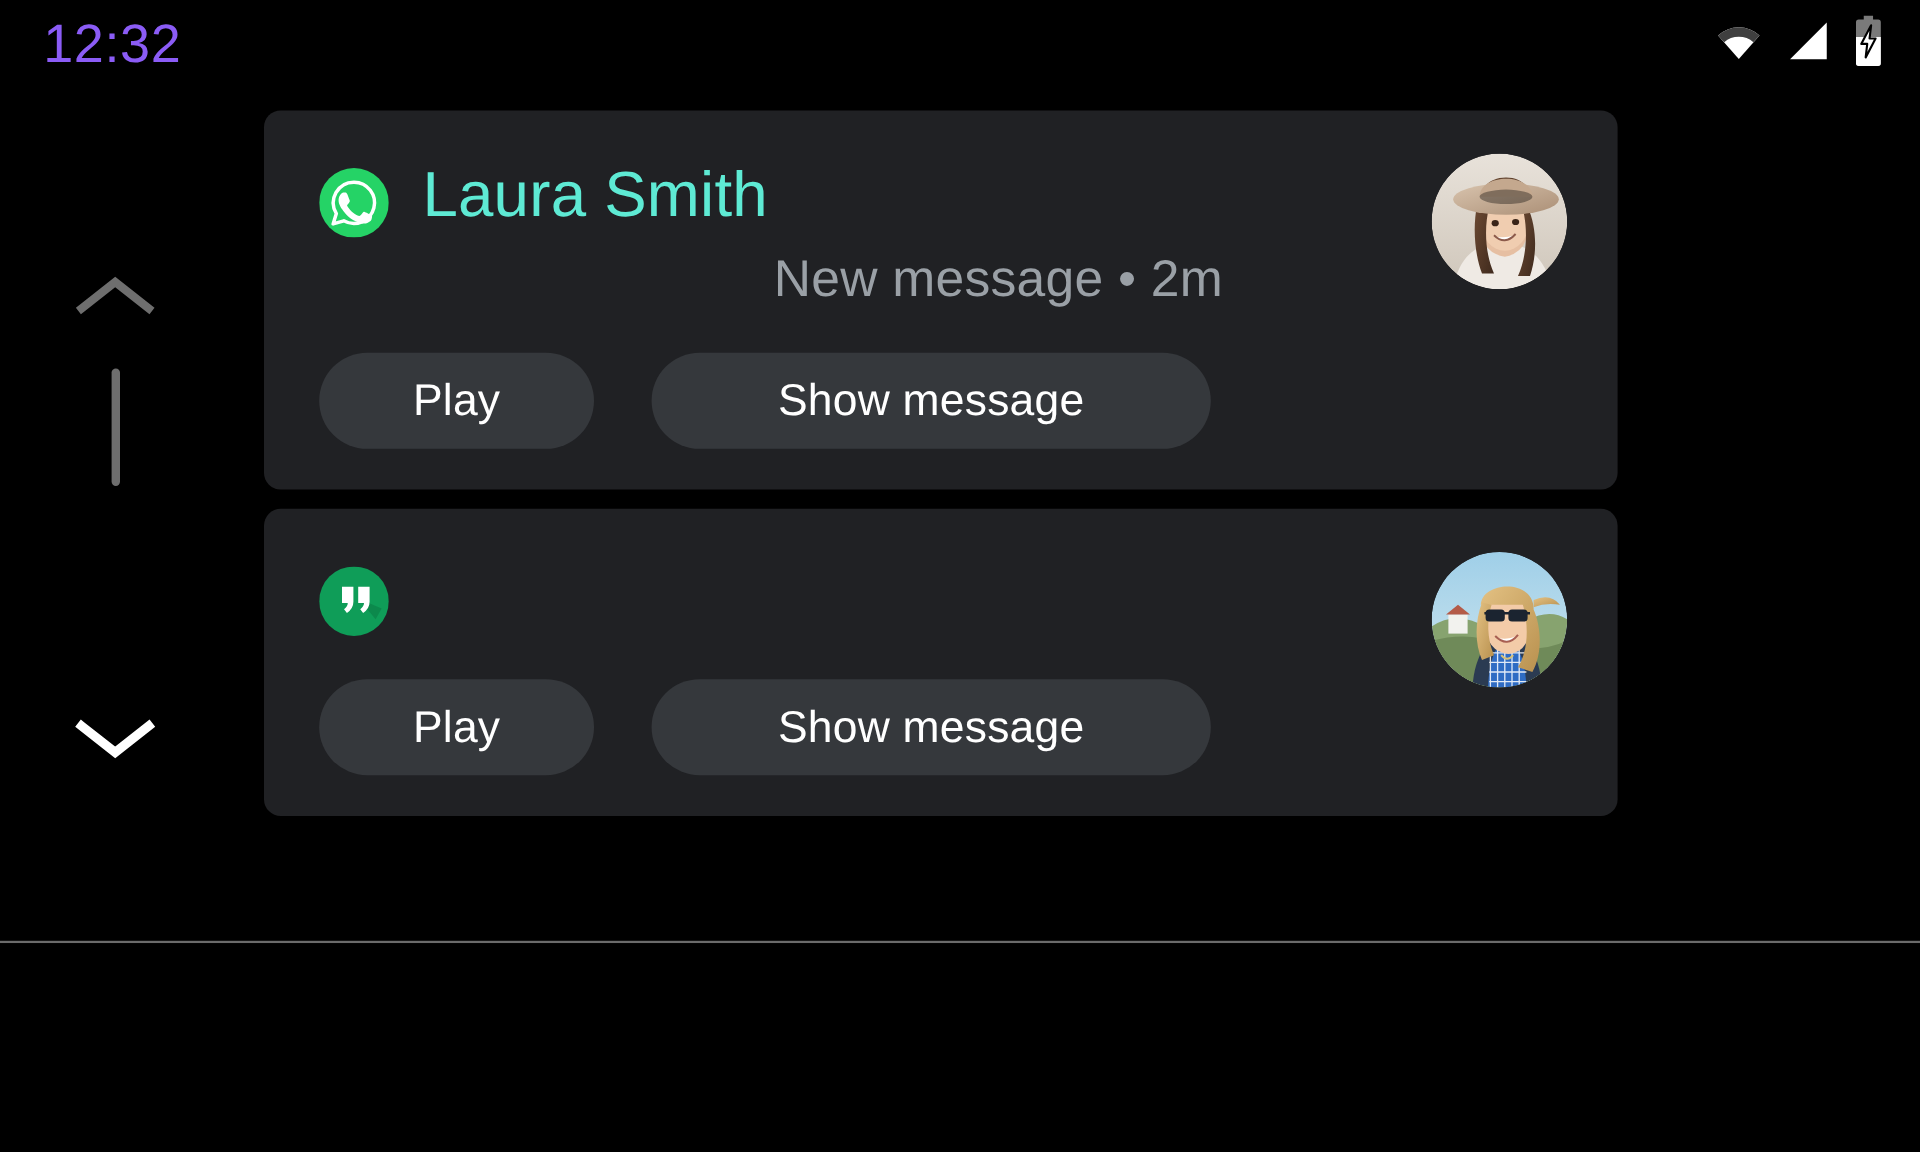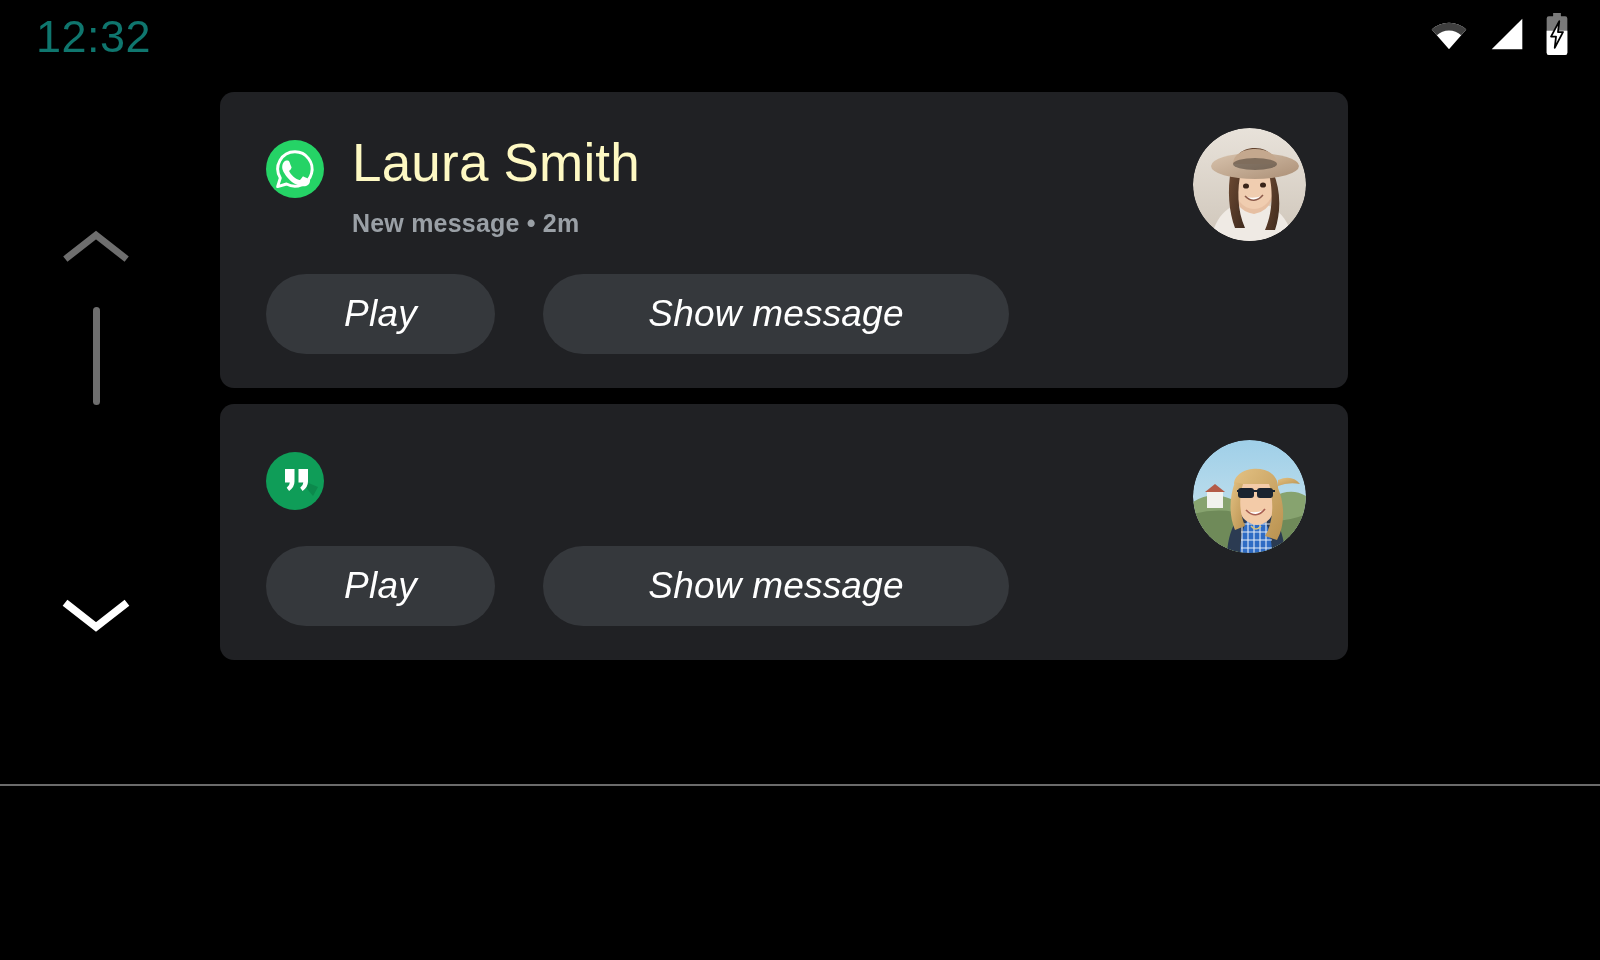--- a/index.html
+++ b/index.html
@@ -9,21 +9,21 @@
     -webkit-font-smoothing:antialiased;
   }
   #screen{ position:relative; width:1600px; height:960px; background:#000; }
 
   
   #status-bar{
     position:absolute; left:0; top:0; width:1600px; height:72px;
     display:flex; align-items:center; justify-content:space-between;
     padding:0 30px 0 36px;
   }
-  #clock{ color:#0f766e; font-size:45px; line-height:1; letter-spacing:0.5px; font-weight:400; }
+  #clock{ color:#8b5cf6; font-size:45px; line-height:1; letter-spacing:0.5px; font-weight:400; }
   #status-icons{ display:flex; align-items:center; gap:18px; }
 
   
   #scroll-rail{
     position:absolute; left:60px; top:215px; width:72px; height:440px;
   }
   .chev{ position:absolute; left:0; width:72px; height:44px; }
   #chev-up{ top:10px; }
   #chev-down{ top:378px; }
   #scroll-track{
@@ -39,37 +39,37 @@
     position:relative; width:1128px; background:#202124;
     border-radius:14px; padding:42px 36px 34px 46px; margin-bottom:16px;
   }
   .notif-head{ display:flex; align-items:flex-start; }
   .app-badge{
     width:58px; height:58px; border-radius:50%; flex:0 0 58px;
     margin-top:6px; position:relative;
   }
   .notif-text{ margin-left:28px; flex:1 1 auto; min-width:0; }
   .notif-title{
-    color:#fef9c3; font-size:53px; line-height:1.08; font-weight:400;
+    color:#5eead4; font-size:53px; line-height:1.08; font-weight:400;
     letter-spacing:0.2px; white-space:nowrap;
   }
   .notif-sub{
-    color:#9aa0a6; font-size:25px; line-height:1.1; margin-top:19px;
-    font-weight:700; letter-spacing:0.2px;
+    color:#9aa0a6; font-size:43px; line-height:1.1; margin-top:19px;
+    font-weight:400; letter-spacing:0.2px;text-align:center;
   }
   .avatar{
     position:absolute; right:42px; top:36px;
     width:113px; height:113px; border-radius:50%; overflow:hidden;
   }
   .notif-actions{ display:flex; gap:48px; margin-top:36px; }
   .action-btn{
     background:#35383c; border:none; border-radius:40px;
     color:#ffffff; font-size:37px; font-family:"Liberation Sans", sans-serif;
     height:80px; display:flex; align-items:center; justify-content:center;
-    padding:0 46px; letter-spacing:0.2px; cursor:pointer;font-style:italic;
+    padding:0 46px; letter-spacing:0.2px; cursor:pointer;
   }
   .action-btn.wide{ min-width:466px; }
   .action-btn.narrow{ min-width:229px; }
 
   
   #bottom-divider{
     position:absolute; left:0; top:784px; width:1600px; height:2px;
     background:#6b6b6b;
   }
   #bottom-bar{

